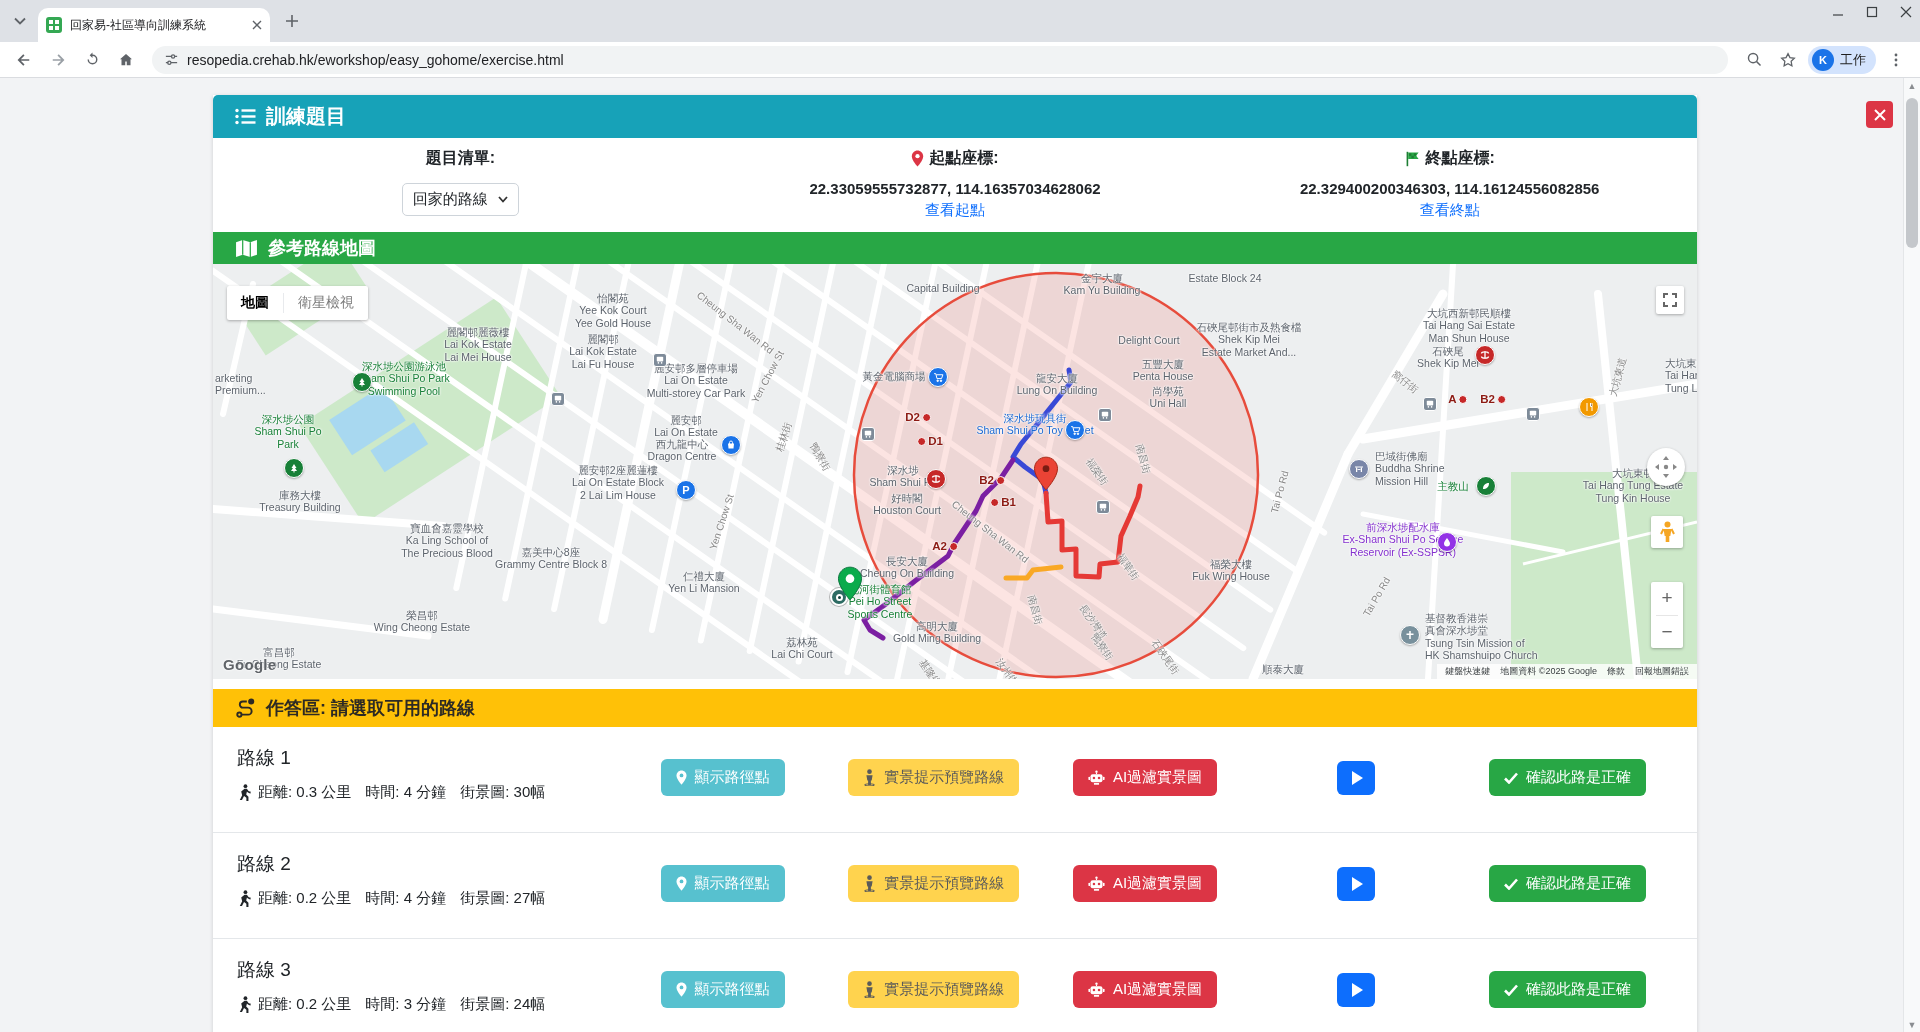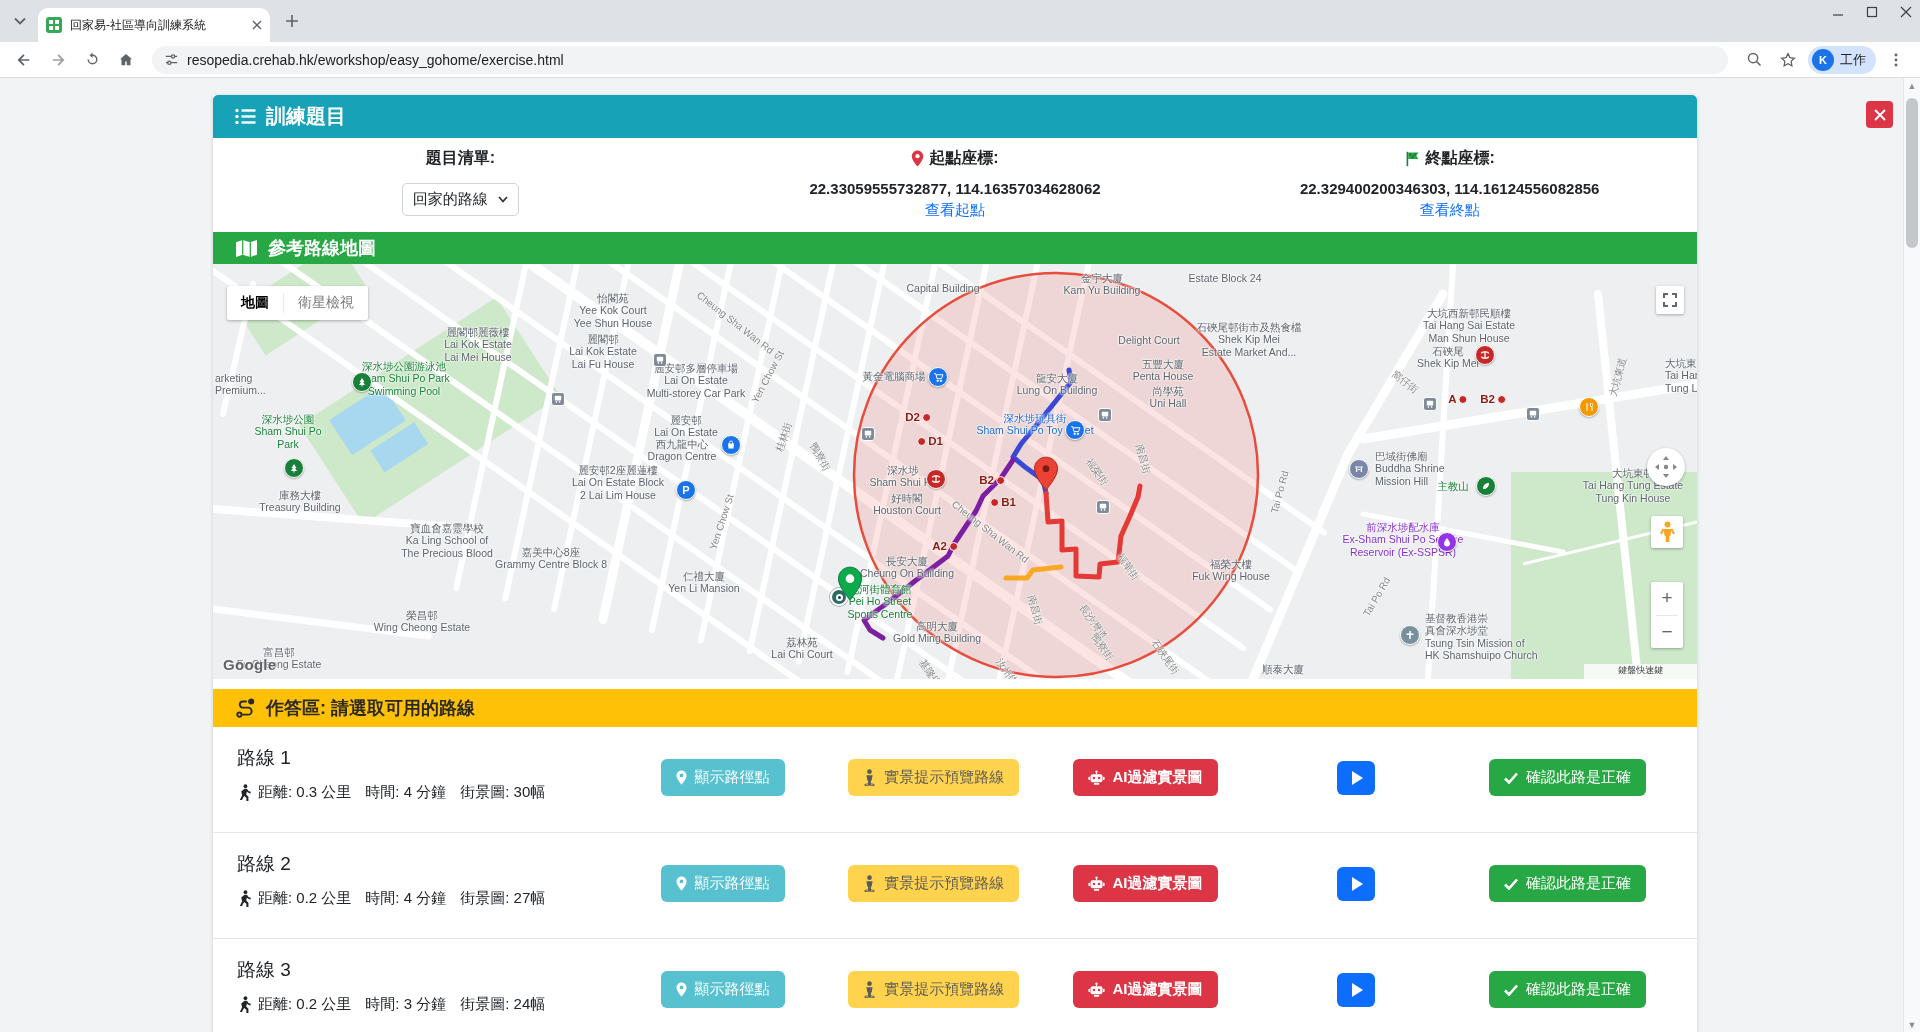--- a/index.html
+++ b/index.html
@@ -69,35 +69,35 @@
   .maptype .opt { padding:0 14px; color:#7b7b7b; cursor:pointer; }
   .maptype .opt.sel { font-weight:bold; color:#000; }
   .maptype .div { width:1px; height:20px; background:#e8eaed; }
   .fullscreen { right:13px; top:22px; width:28px; height:28px; display:flex; align-items:center; justify-content:center; cursor:pointer; }
   .compass { right:12px; top:184px; width:38px; height:38px; border-radius:50%; display:flex; align-items:center; justify-content:center; cursor:pointer; }
   .pegman-box { right:14px; top:252px; width:32px; height:32px; display:flex; align-items:center; justify-content:center; cursor:pointer; }
   .zoomctl { right:14px; top:318px; width:32px; height:66px; display:flex; flex-direction:column; align-items:center; cursor:pointer; }
   .zoomctl span { flex:1; display:flex; align-items:center; justify-content:center; font-size:19px; color:#666; width:100%; }
   .zoomctl .zdiv { height:1px; background:#e6e6e6; width:22px; flex:none; }
   .google-logo { position:absolute; left:10px; bottom:6px; font-size:15px; font-weight:bold; color:#5f6368; letter-spacing:.3px; text-shadow:0 0 2px #fff,0 0 3px #fff; z-index:10; }
-  .attribution { position:absolute; right:0; bottom:0; height:15px; background:rgba(255,255,255,.8); display:flex; align-items:center; gap:10px; padding:0 8px; font-size:9px; color:#3c4043; z-index:10;flex-direction:column; }
+  .attribution { position:absolute; right:0; bottom:0; height:15px; background:rgba(255,255,255,.8); display:flex; align-items:center; gap:10px; padding:0 8px; font-size:9px; color:#3c4043; z-index:10; }
   .attribution span { cursor:pointer; }
 
   
   .route-row { display:flex; align-items:flex-start; padding:18px 24px 30px; border-bottom:1px solid #e4e7ea; }
   .route-info { width:380px; flex:none; }
   .route-title { font-size:19px; color:#212529; }
   .route-meta { display:flex; align-items:center; gap:6px; margin-top:12px; font-size:15px; color:#212529; }
   .route-meta span { margin-right:8px; }
   .route-actions { flex:1; display:flex; align-items:center; margin-top:14px; }
   .act-cell { flex:1; display:flex; justify-content:center; }
   .btn { display:inline-flex; align-items:center; gap:8px; border:none; border-radius:6px; padding:9px 15px; font-size:15px; cursor:pointer; font-family:inherit; white-space:nowrap; }
   .btn-teal { background:#57c1cf; color:#fff; }
   .btn-yellow { background:#ffd34e; color:#5a5a5a;align-items:center; }
-  .btn-red { background:#dc3545; color:#fff;font-weight:bold; }
+  .btn-red { background:#dc3545; color:#fff; }
   .btn-green { background:#28a745; color:#fff; }
   .btn-play { width:38px; height:34px; background:#0d6efd; border-radius:6px; display:flex; align-items:center; justify-content:center; padding:0; }
   .play-tri { width:0; height:0; border-left:11px solid #fff; border-top:7px solid transparent; border-bottom:7px solid transparent; margin-left:3px; }
 </style>
 </head>
 <body>
 
 <div>
   <div class="tabstrip">
     <div class="tab-search">
@@ -317,21 +317,21 @@
             <polyline points="800,196 788,214 770,232 763,247 741,280 735,292 702,317 673,340 651,356 657,366 670,374" stroke="#7b1fa2" stroke-width="5"></polyline>
             <polyline points="833,229 835,258 849,257 849,286 863,285 863,312 886,313 887,300 905,298 908,272 917,252 925,233 927,222" stroke="#e53935" stroke-width="5"></polyline>
             <polyline points="793,314 814,314 820,306 848,303" stroke="#f9a825" stroke-width="5"></polyline>
           </g>
       </svg>
 
       <div>
           <div class="mlabel" style="left: 400px; top: 47px;">
             <div>怡閣苑</div>
             <div>Yee Kok Court</div>
-            <div>Yee Shun House</div>
+            <div>Yee Gold House</div>
           </div>
           <div class="mlabel" style="left: 265px; top: 81px;">
             <div>麗閣邨麗薇樓</div>
             <div>Lai Kok Estate</div>
             <div>Lai Mei House</div>
           </div>
           <div class="mlabel" style="left: 390px; top: 88px;">
             <div>麗閣邨</div>
             <div>Lai Kok Estate</div>
             <div>Lai Fu House</div>

